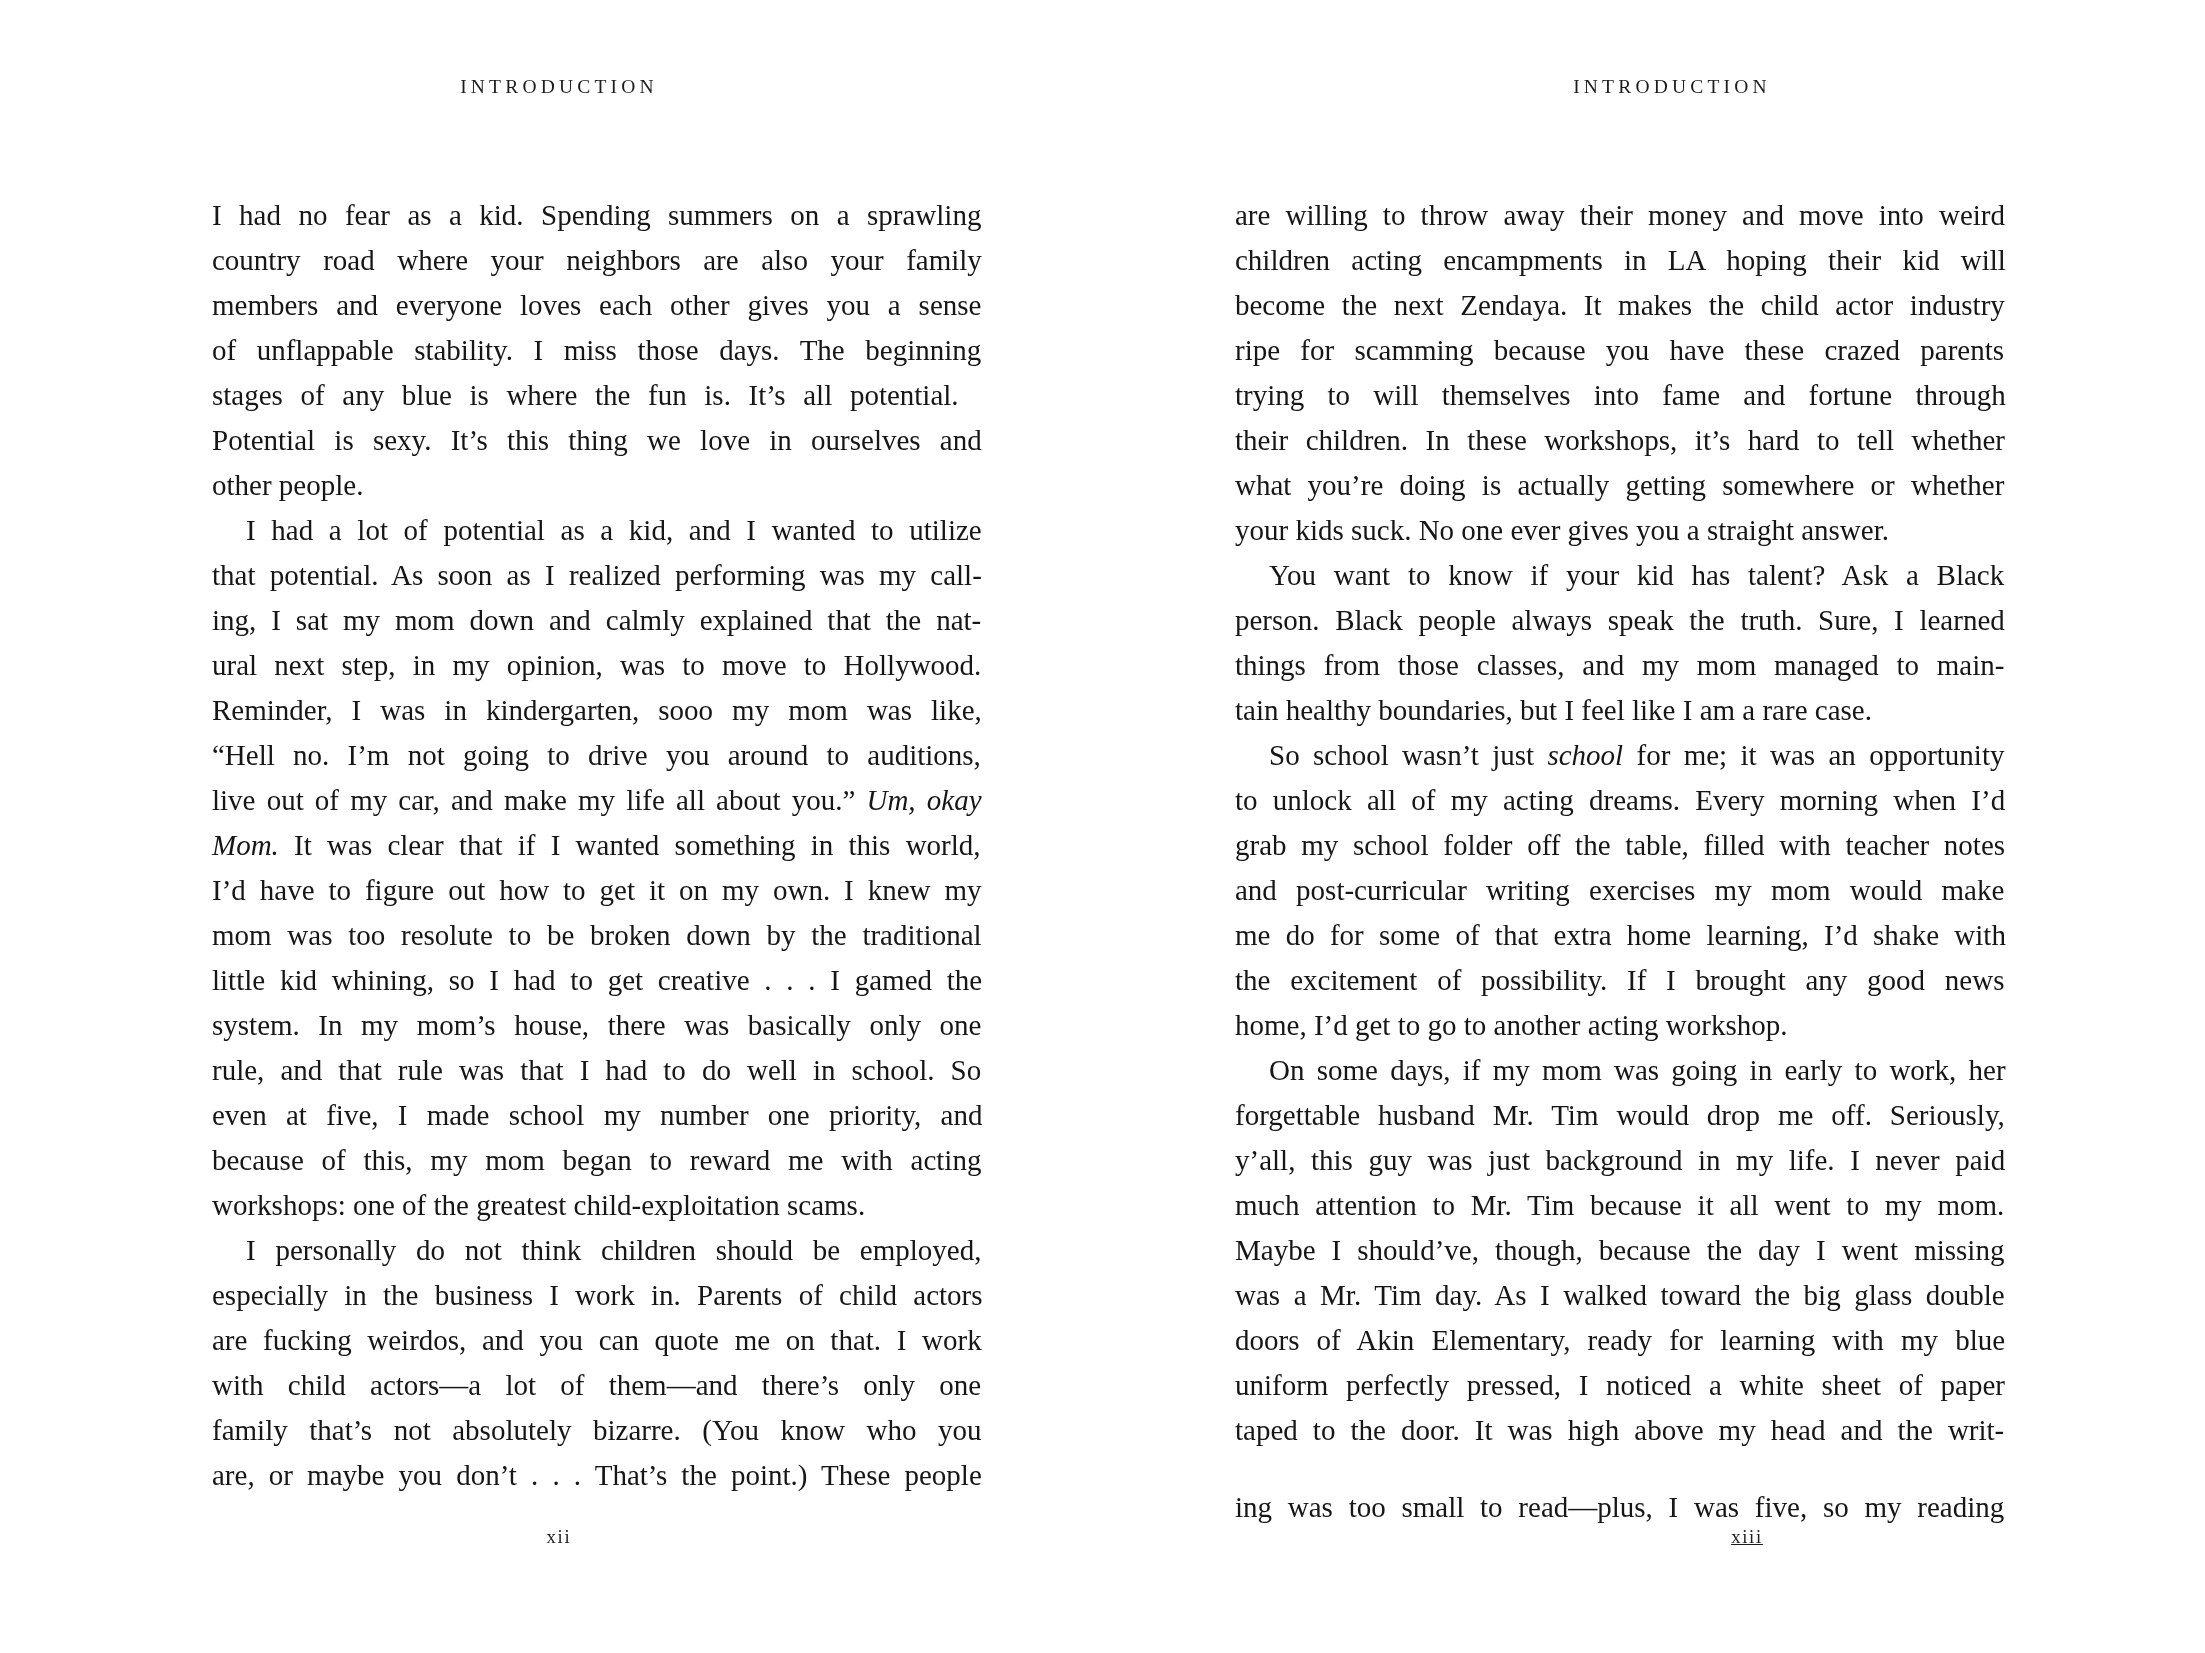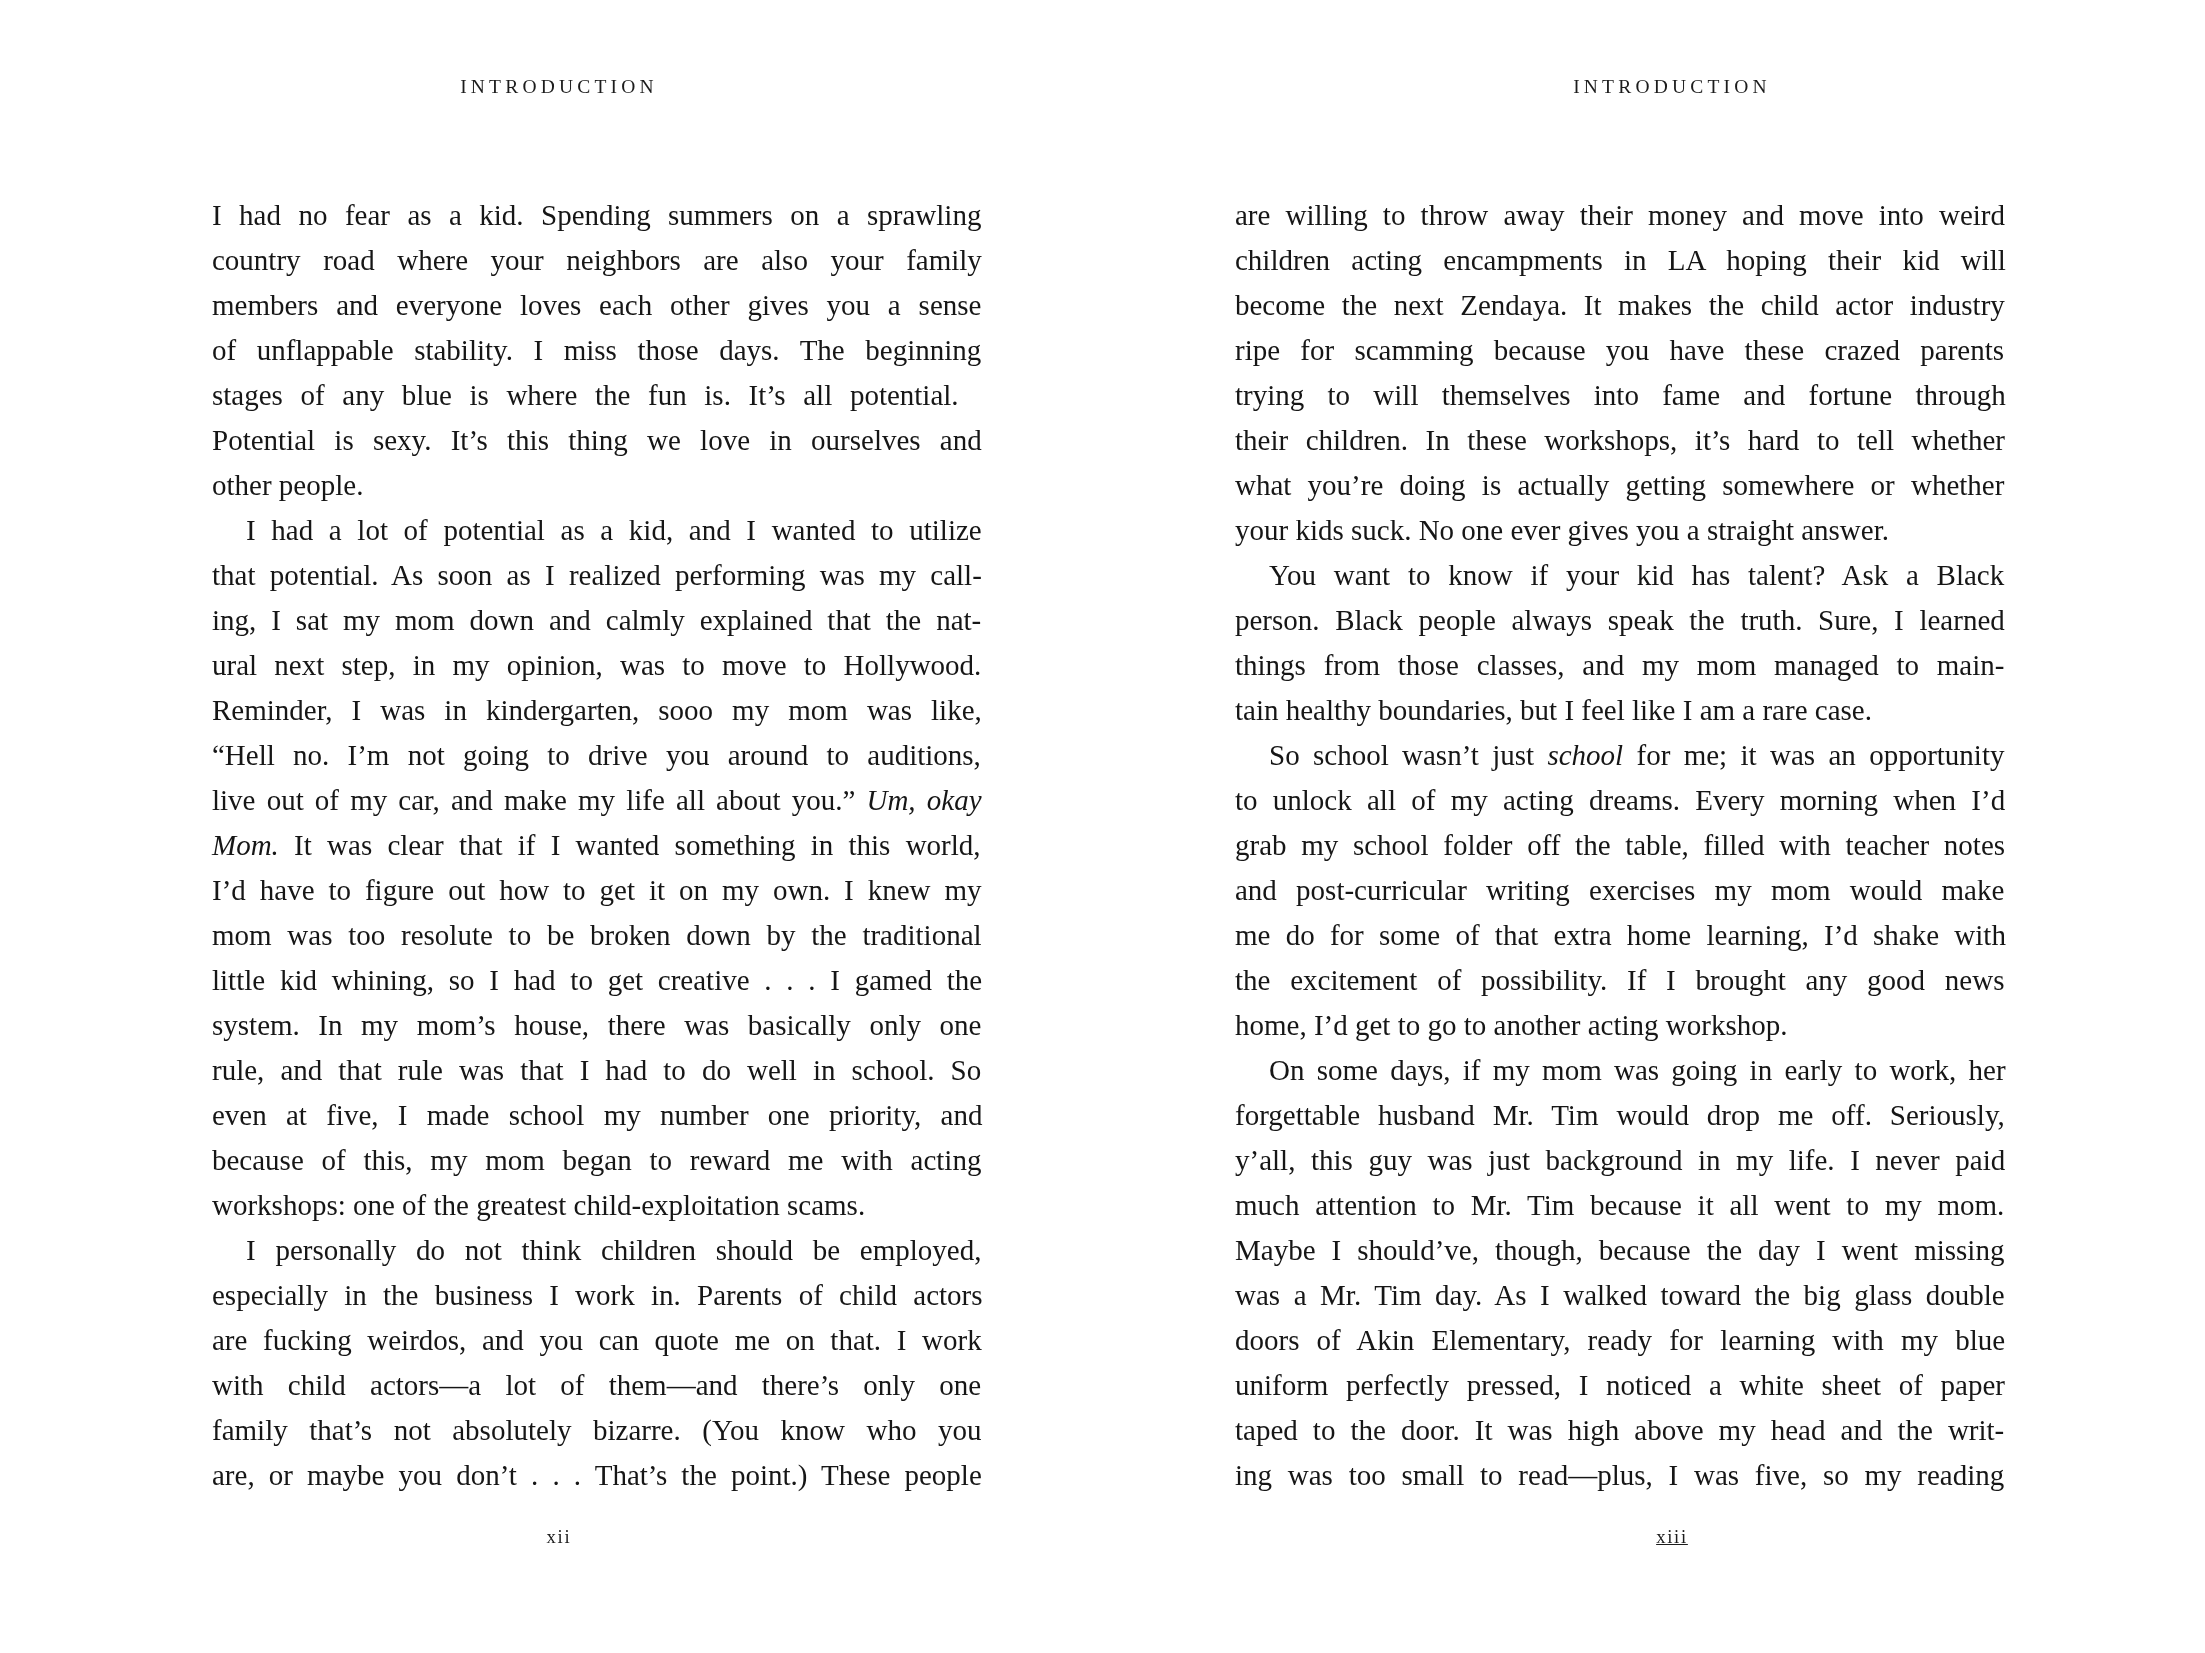--- a/index.html
+++ b/index.html
@@ -58,21 +58,21 @@
   .folio {
     position: absolute;
     top: 1526px;
     width: 766px;
     text-align: center;
     font-size: 18.7px;
     letter-spacing: 1.7px;
     color: #1c1c1c;
   }
   .folio.left  { left: 176px; }
-  .folio.right { left: 1289px; text-decoration: underline; }
+  .folio.right { left: 1364px; text-decoration: underline; }
 </style>
 </head>
 <body>
 
 <div class="spread">
 
   <header class="running-header left">INTRODUCTION</header>
 
   <header class="running-header right">INTRODUCTION</header>
 
@@ -130,21 +130,21 @@
       <div class="line end"><span class="inner"><span class="seg">home, I’d get to go to another acting workshop.</span></span></div>
       <div class="line ind"><span class="inner" style="word-spacing: 5px;"><span class="seg">On some days, if my mom was going in early to work, her</span></span></div>
       <div class="line"><span class="inner" style="word-spacing: 10.7px;"><span class="seg">forgettable husband Mr. Tim would drop me off. Seriously,</span></span></div>
       <div class="line"><span class="inner" style="word-spacing: 8.3px;"><span class="seg">y’all, this guy was just background in my life. I never paid</span></span></div>
       <div class="line"><span class="inner" style="word-spacing: 8.5px;"><span class="seg">much attention to Mr. Tim because it all went to my mom.</span></span></div>
       <div class="line"><span class="inner" style="word-spacing: 8.8px;"><span class="seg">Maybe I should’ve, though, because the day I went missing</span></span></div>
       <div class="line"><span class="inner" style="word-spacing: 6.3px;"><span class="seg">was a Mr. Tim day. As I walked toward the big glass double</span></span></div>
       <div class="line"><span class="inner" style="word-spacing: 9.9px; text-align: center;"><span class="seg">doors of Akin Elementary, ready for learning with my blue</span></span></div>
       <div class="line"><span class="inner" style="word-spacing: 10.4px;"><span class="seg">uniform perfectly pressed, I noticed a white sheet of paper</span></span></div>
       <div class="line"><span class="inner" style="word-spacing: 7.8px;"><span class="seg">taped to the door. It was high above my head and the writ-</span></span></div>
-      <div class="line"><span class="inner" style="word-spacing: 8.5px;"><span class="seg">ing was too small to read—plus, I was five, so my reading</span></span></div>
+      <div class="line"><span class="inner" style="word-spacing: 8.5px; margin-top: 32px;"><span class="seg">ing was too small to read—plus, I was five, so my reading</span></span></div>
     </div>
 
   <footer class="folio left">xii</footer>
 
   <footer class="folio right">xiii</footer>
 
 </div>
 
 
 </body></html>

